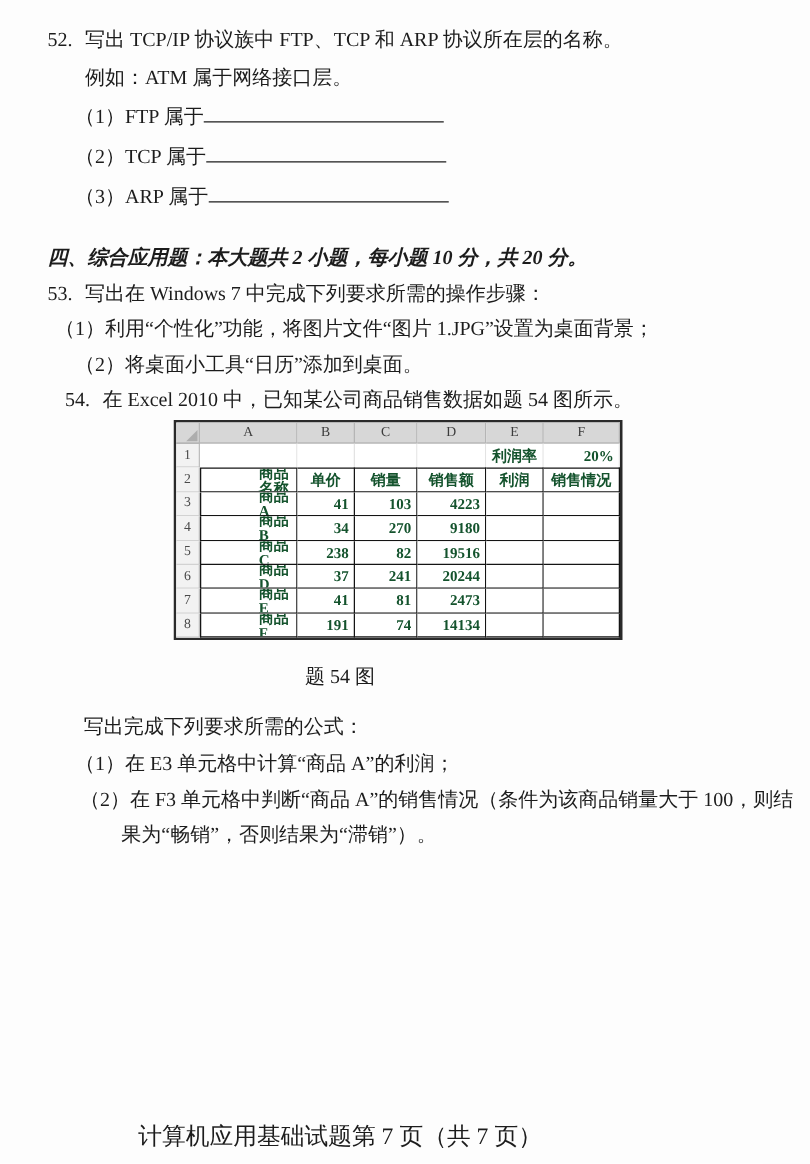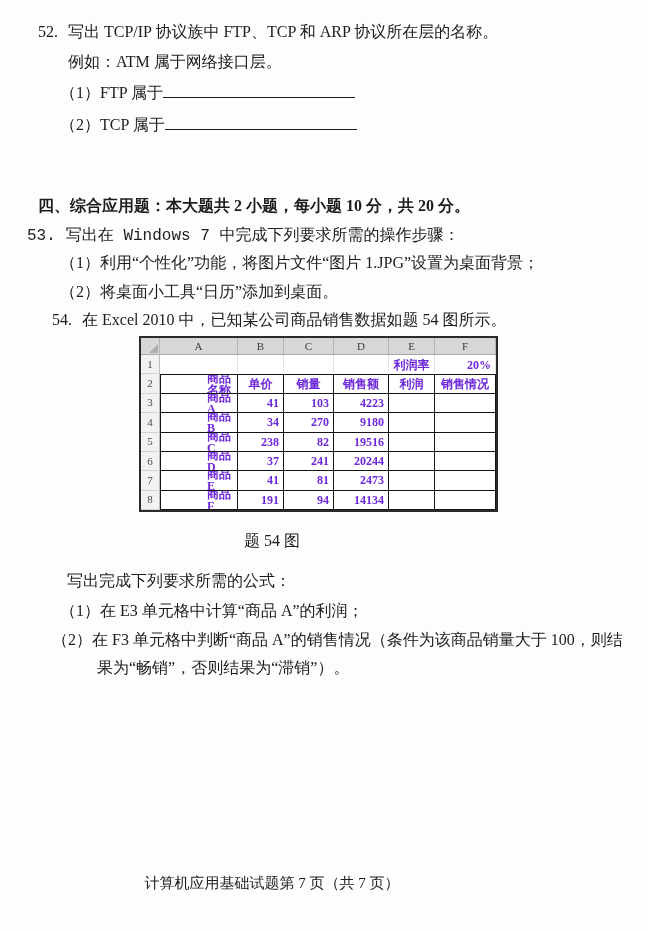--- a/index.html
+++ b/index.html
@@ -68,21 +68,21 @@
     border-bottom: 9px solid #adadad;
   }
   .ss-rowhead {
     background: #f2f2f2;
     color: #4a4a4a;
     font-size: 11px;
     justify-content: center;
     border-right: 1px solid #bdbdbd;
     border-bottom: 1px solid #d2d2d2;
   }
-  .ss-c { background: #ffffff; font-weight: bold; color: #6d28d9; }
+  .ss-c { background: #ffffff; font-weight: bold; color: #14532d; }
   .ss-faint { border-right: 1px solid #e3e3e3; }
   .ss-box { border-right: 1.5px solid #141414; border-bottom: 1.5px solid #141414; }
   .ss-box-left { border-left: 1.5px solid #141414; padding-left: 46px; }
   .ss-box-top { border-top: 1.5px solid #141414; }
   .ss-center { justify-content: center; }
   .ss-right { justify-content: flex-end; padding-right: 4px; }
   
   .centered-line {
     position: absolute;
     left: 0; width: 544px;
@@ -99,27 +99,30 @@
     <span class="qnum">52.</span><span>写出 TCP/IP 协议族中 FTP、TCP 和 ARP 协议所在层的名称。</span>
   </div>
   <div class="abs" style="left:68px; top:52px;">例如：ATM 属于网络接口层。</div>
 
   <div class="abs" style="left:60px; top:83px;">
     <span>（1）FTP 属于</span><span class="blank-line"></span>
   </div>
   <div class="abs" style="left:60px; top:115px;">
     <span>（2）TCP 属于</span><span class="blank-line"></span>
   </div>
-
-  <div class="abs bold" style="left:38px; top:196px;">四、综合应用题：本大题共 2 小题，每小题 10 分，共 20 分。</div>
-
-  <div class="abs" style="left:27px; top:225px;font-family:Liberation Mono, monospace;">
+  <div class="abs" style="left:60px; top:147px;">
+    <span>（3）ARP 属于</span><span class="blank-line"></span>
+  </div>
+
+  <div class="abs bold" style="left:38px; top:196px;font-style:italic;">四、综合应用题：本大题共 2 小题，每小题 10 分，共 20 分。</div>
+
+  <div class="abs" style="left:38px; top:225px;">
     <span class="qnum">53.</span><span>写出在 Windows 7 中完成下列要求所需的操作步骤：</span>
   </div>
-  <div class="abs" style="left:60px; top:253px;">（1）利用“个性化”功能，将图片文件“图片 1.JPG”设置为桌面背景；</div>
+  <div class="abs" style="left:44px; top:253px;">（1）利用“个性化”功能，将图片文件“图片 1.JPG”设置为桌面背景；</div>
   <div class="abs" style="left:60px; top:282px;">（2）将桌面小工具“日历”添加到桌面。</div>
 
   <div class="abs" style="left:52px; top:310px;">
     <span class="qnum">54.</span><span>在 Excel 2010 中，已知某公司商品销售数据如题 54 图所示。</span>
   </div>
 
   <div class="excel-fig">
     <div class="ss-grid">
         <div class="ss-cell ss-corner">
           <div class="tri"></div>
@@ -175,29 +178,29 @@
         <div class="ss-cell ss-rowhead">7</div>
         <div class="ss-cell ss-c ss-box ss-box-left ss-center">商品E</div>
         <div class="ss-cell ss-c ss-box ss-right">41</div>
         <div class="ss-cell ss-c ss-box ss-right">81</div>
         <div class="ss-cell ss-c ss-box ss-right">2473</div>
         <div class="ss-cell ss-c ss-box ss-center"></div>
         <div class="ss-cell ss-c ss-box ss-center"></div>
         <div class="ss-cell ss-rowhead">8</div>
         <div class="ss-cell ss-c ss-box ss-box-left ss-center">商品F</div>
         <div class="ss-cell ss-c ss-box ss-right">191</div>
-        <div class="ss-cell ss-c ss-box ss-right">94</div>
+        <div class="ss-cell ss-c ss-box ss-right">74</div>
         <div class="ss-cell ss-c ss-box ss-right">14134</div>
         <div class="ss-cell ss-c ss-box ss-center"></div>
         <div class="ss-cell ss-c ss-box ss-center"></div>
       </div>
   </div>
 
   <div class="centered-line" style="top:531px;">题 54 图</div>
 
   <div class="abs" style="left:67px; top:571px;">写出完成下列要求所需的公式：</div>
   <div class="abs" style="left:60px; top:601px;">（1）在 E3 单元格中计算“商品 A”的利润；</div>
-  <div class="abs" style="left:52px; top:630px;">（2）在 F3 单元格中判断“商品 A”的销售情况（条件为该商品销量大于 100，则结</div>
+  <div class="abs" style="left:64px; top:630px;">（2）在 F3 单元格中判断“商品 A”的销售情况（条件为该商品销量大于 100，则结</div>
   <div class="abs" style="left:97px; top:658px;">果为“畅销”，否则结果为“滞销”）。</div>
 
-  <div class="centered-line" style="top:874px; font-size:15px;">计算机应用基础试题第 7 页（共 7 页）</div>
+  <div class="centered-line" style="top:896px; font-size:19px;">计算机应用基础试题第 7 页（共 7 页）</div>
 
 </div>
 
 </body></html>

